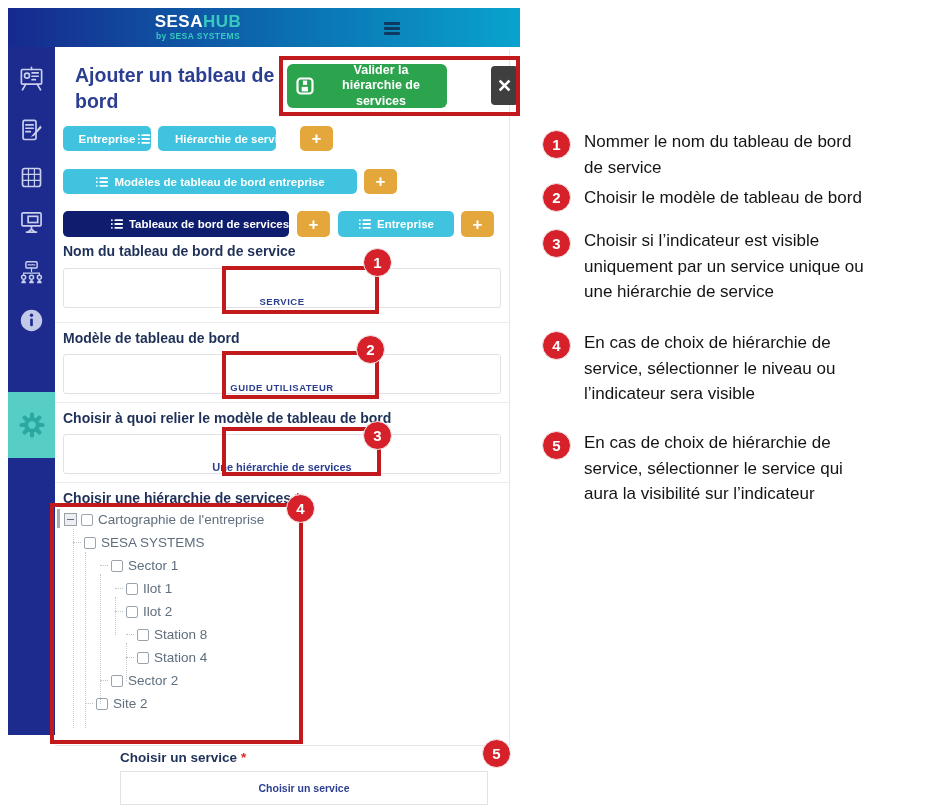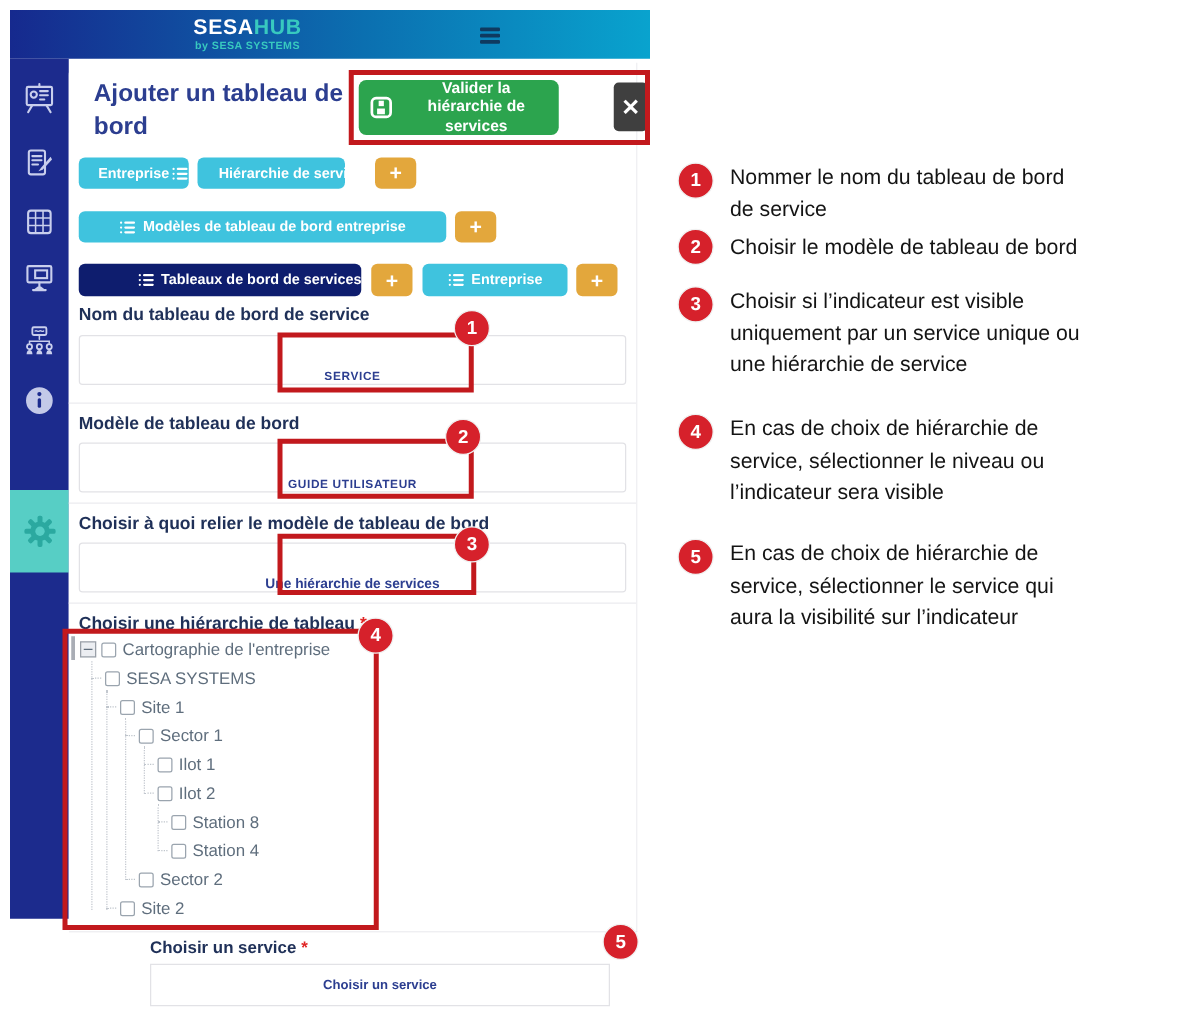--- a/index.html
+++ b/index.html
@@ -259,44 +259,39 @@
       <span class="val-caps">GUIDE UTILISATEUR</span>
     </div>
 
   <div class="sep sep-3"></div>
   <div class="field-label lbl-3">Choisir à quoi relier le modèle de tableau de bord</div>
   <div class="field-input inp-3">
       <span class="val-sm">Une hiérarchie de services</span>
     </div>
 
   <div class="sep sep-4"></div>
-  <div class="field-label lbl-4"><span>Choisir une hiérarchie de tableau</span><span class="req">*</span></div>
+  <div class="field-label lbl-4"><span>Choisir une hiérarchie de services</span><span class="req">*</span></div>
 
   <div class="tree">
     <div class="tree-bar"></div>
     <div class="guide g1"></div>
     <div class="guide g2"></div>
     <div class="guide g3"></div>
     <div class="guide g4"></div>
     <div class="guide g5"></div>
 
     <div class="tree-row pl0">
       <span class="toggle"></span>
       <span class="cb"></span>
       <span>Cartographie de l'entreprise</span>
     </div>
     <div class="tree-row pl1">
       <span class="stub"></span>
       <span class="cb"></span>
       <span>SESA SYSTEMS</span>
-    </div>
-    <div class="tree-row pl2">
-      <span class="stub"></span>
-      <span class="cb"></span>
-      <span>Site 1</span>
     </div>
     <div class="tree-row pl3">
       <span class="stub"></span>
       <span class="cb"></span>
       <span>Sector 1</span>
     </div>
     <div class="tree-row pl4">
       <span class="stub"></span>
       <span class="cb"></span>
       <span>Ilot 1</span>

